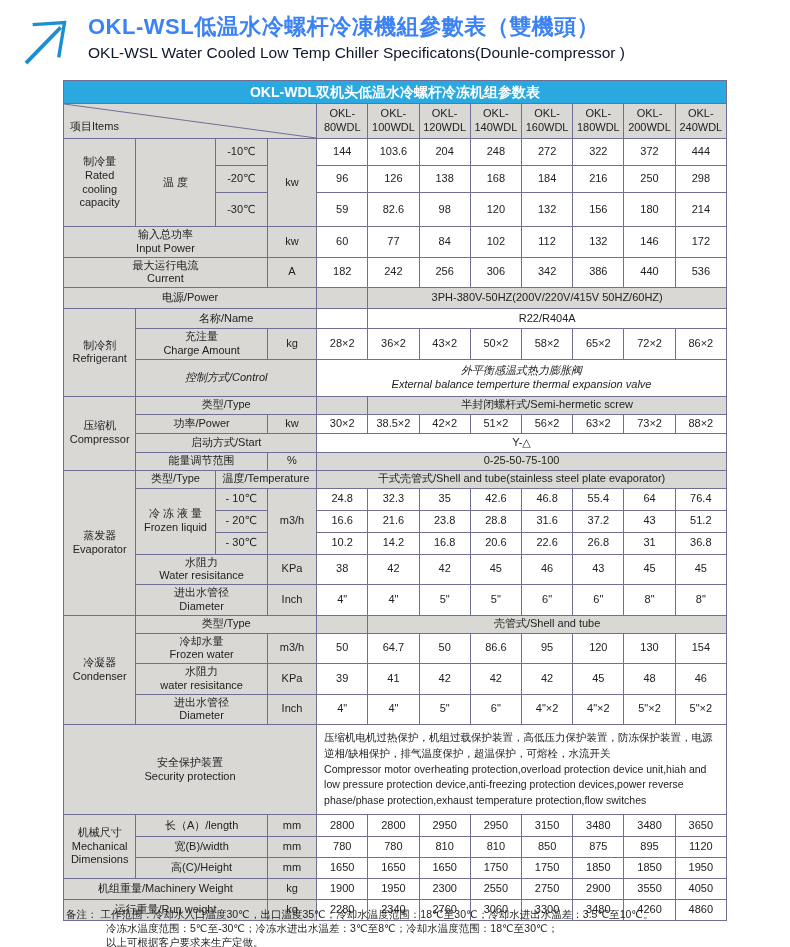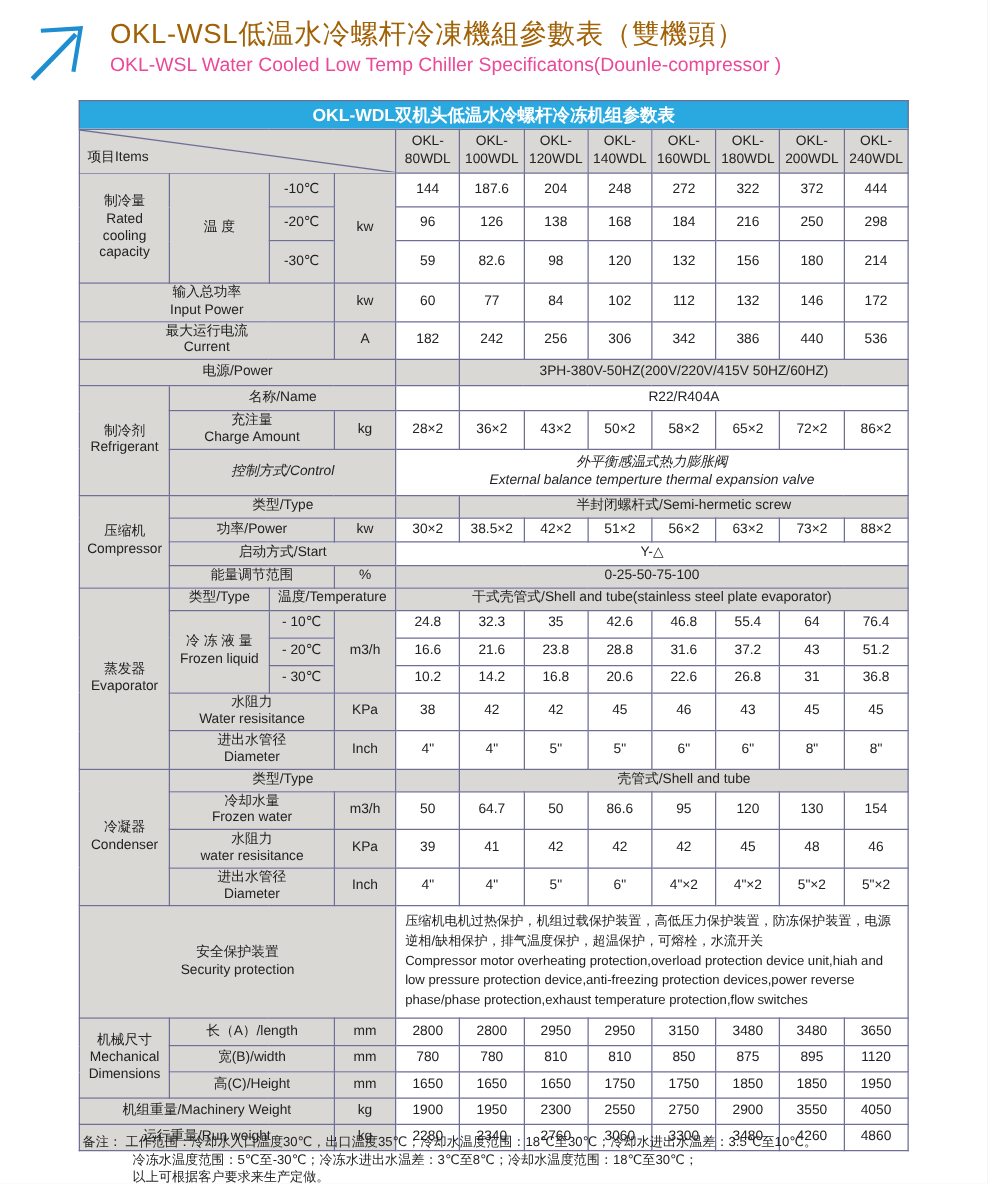--- a/index.html
+++ b/index.html
@@ -4,23 +4,23 @@
 <style>
   :root{
     --title-bar-bg:#29a9e0; --title-bar-text:#ffffff; --cell-gray:#d9d8d5;
     --border:#6f6f96; --text:#2e2e2e; --logo-blue:#1d8fd1;
   }
   html,body{margin:0;padding:0;background:#f2f2f2;}
   .page{position:relative;width:790px;height:947px;background:#ffffff;
         font-family:"Liberation Sans","DejaVu Sans",sans-serif;color:var(--text);overflow:hidden;}
   .logo{position:absolute;left:22px;top:14px;width:58px;height:54px;}
   .logo svg{width:100%;height:100%;}
-  .title-zh{position:absolute;left:88px;top:12px;font-size:22px;font-weight:normal;color:#a16207;
+  .title-zh{position:absolute;left:88px;top:12px;font-size:22px;font-weight:bold;color:#3b82f6;
             letter-spacing:0.5px;white-space:nowrap;}
-  .title-en{position:absolute;left:88px;top:44px;font-size:15.5px;color:#ec4899;white-space:nowrap;}
+  .title-en{position:absolute;left:88px;top:44px;font-size:15.5px;color:#0f172a;white-space:nowrap;}
   .table-wrap{position:absolute;left:63px;top:80px;width:664px;}
   .table-title{height:22px;background:var(--title-bar-bg);color:var(--title-bar-text);
                font-size:14px;font-weight:bold;text-align:center;line-height:22px;
                border:1px solid var(--border);border-bottom:none;}
   table{border-collapse:collapse;table-layout:fixed;width:664px;background:#fff;}
   td{border:1px solid var(--border);font-size:11px;text-align:center;vertical-align:middle;
      padding:1px 2px;white-space:pre-line;line-height:1.25;color:#222;overflow:hidden;}
   td.g{background:var(--cell-gray);}
   td.sec{font-size:10.5px;text-align:left;padding:3px 7px;line-height:1.5;white-space:pre-line;}
   td.diag{position:relative;padding:0;}
@@ -86,21 +86,21 @@
           </tr>
           <tr style="height: 27px;">
             <td rowspan="3" class="g">制冷量
 Rated
 cooling
 capacity</td>
             <td rowspan="3" class="g">温 度</td>
             <td class="g">-10℃</td>
             <td rowspan="3" class="g">kw</td>
             <td>144</td>
-            <td>187.6</td>
+            <td>103.6</td>
             <td>204</td>
             <td>248</td>
             <td>272</td>
             <td>322</td>
             <td>372</td>
             <td>444</td>
           </tr>
           <tr style="height: 27px;">
             <td class="g">-20℃</td>
             <td>96</td>

